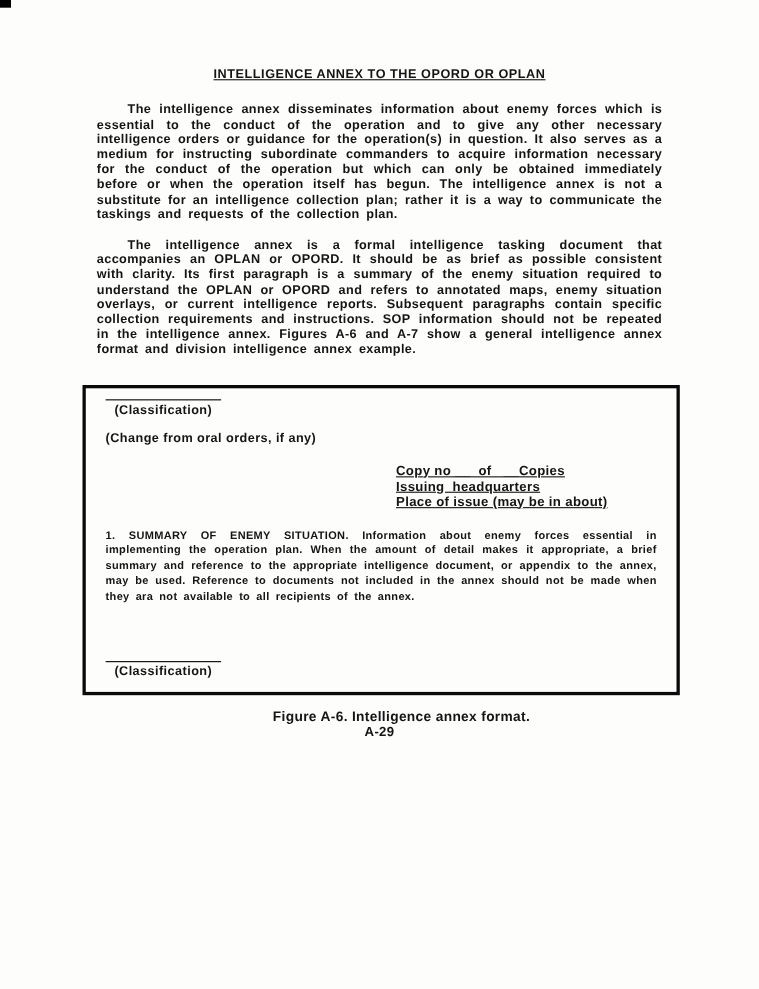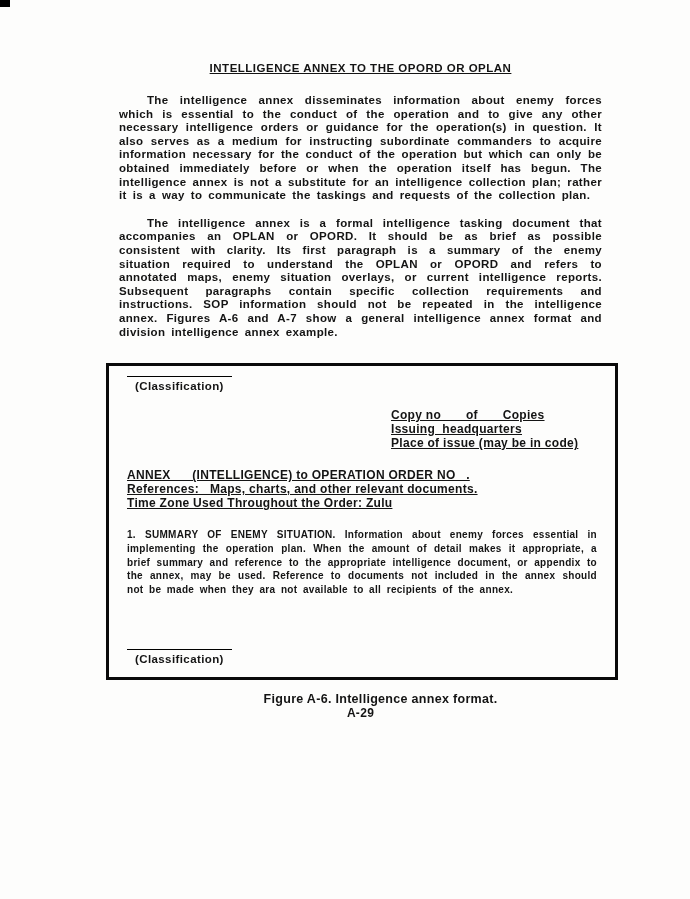--- a/index.html
+++ b/index.html
@@ -11,21 +11,20 @@
     position: relative;
     width: 690px;
     height: 899px;
     box-sizing: border-box;
     background: #fdfdfc;
     color: #141414;
     font-family: "Liberation Sans", sans-serif;
     font-weight: 700;
     padding-top: 62px;
     overflow: hidden;
-    padding-left: 31px;
   }
   .corner-mark {
     position: absolute;
     top: 0;
     left: 0;
     width: 10px;
     height: 7px;
     background: #000;
   }
   .doc-title {
@@ -117,32 +116,28 @@
   <p class="body-para">The intelligence annex disseminates information about enemy forces which is essential to the conduct of the operation and to give any other necessary intelligence orders or guidance for the operation(s) in question.  It also serves as a medium for instructing subordinate commanders to acquire information necessary for the conduct of the operation but which can only be obtained immediately before or when the operation itself has begun.  The intelligence annex is not a substitute for an intelligence collection plan; rather it is a way to communicate the taskings and requests of the collection plan.</p>
 
   <p class="body-para">The intelligence annex is a formal intelligence tasking document that accompanies an OPLAN or OPORD.  It should be as brief as possible consistent with clarity.  Its first paragraph is a summary of the enemy situation required to understand the OPLAN or OPORD and refers to annotated maps, enemy situation overlays, or current intelligence reports. Subsequent paragraphs contain specific collection requirements and instructions.  SOP information should not be repeated in the intelligence annex.  Figures A-6 and A-7 show a general intelligence annex format and division intelligence annex example.</p>
 
   <div class="figure-box">
 
     <div class="center-line">
       <span class="classification">(Classification)</span>
     </div>
 
+    <div class="center-line change-line">(Change from oral orders, if any)</div>
 
     <div class="heading-block">
       <div class="annex-line">Copy no __  of   __Copies</div>
       <div class="annex-line">Issuing  headquarters</div>
-      <div class="annex-line">Place of issue (may be in code)</div>
+      <div class="annex-line">Place of issue (may be in about)</div>
     </div>
 
-    <div class="annex-block">
-      <div class="annex-line">ANNEX      (INTELLIGENCE) to OPERATION ORDER NO _.</div>
-      <div class="annex-line">References:   Maps, charts, and other relevant documents.</div>
-      <div class="annex-line">Time Zone Used Throughout the Order: Zulu</div>
-    </div>
 
     <p class="box-para">1. SUMMARY OF ENEMY SITUATION.  Information about enemy forces essential in implementing the operation plan.  When the amount of detail makes it appropriate, a brief summary and reference to the appropriate intelligence document, or appendix to the annex, may be used.  Reference to documents not included in the annex should not be made when they ara not available to all recipients of the annex.</p>
 
     <div class="center-line bottom-classification">
       <span class="classification">(Classification)</span>
     </div>
 
   </div>
 
   <div class="caption">Figure A-6. Intelligence annex format.</div>

